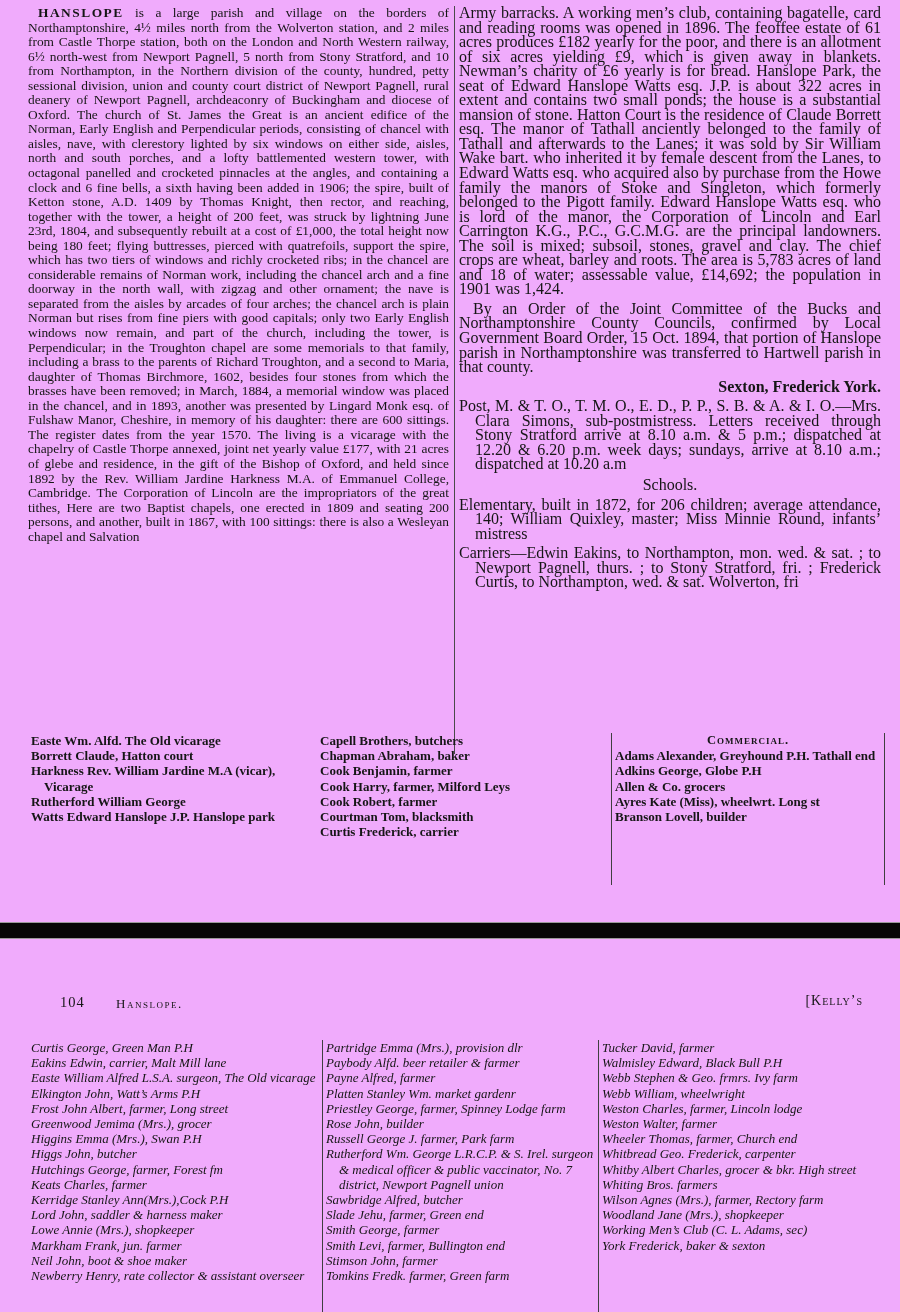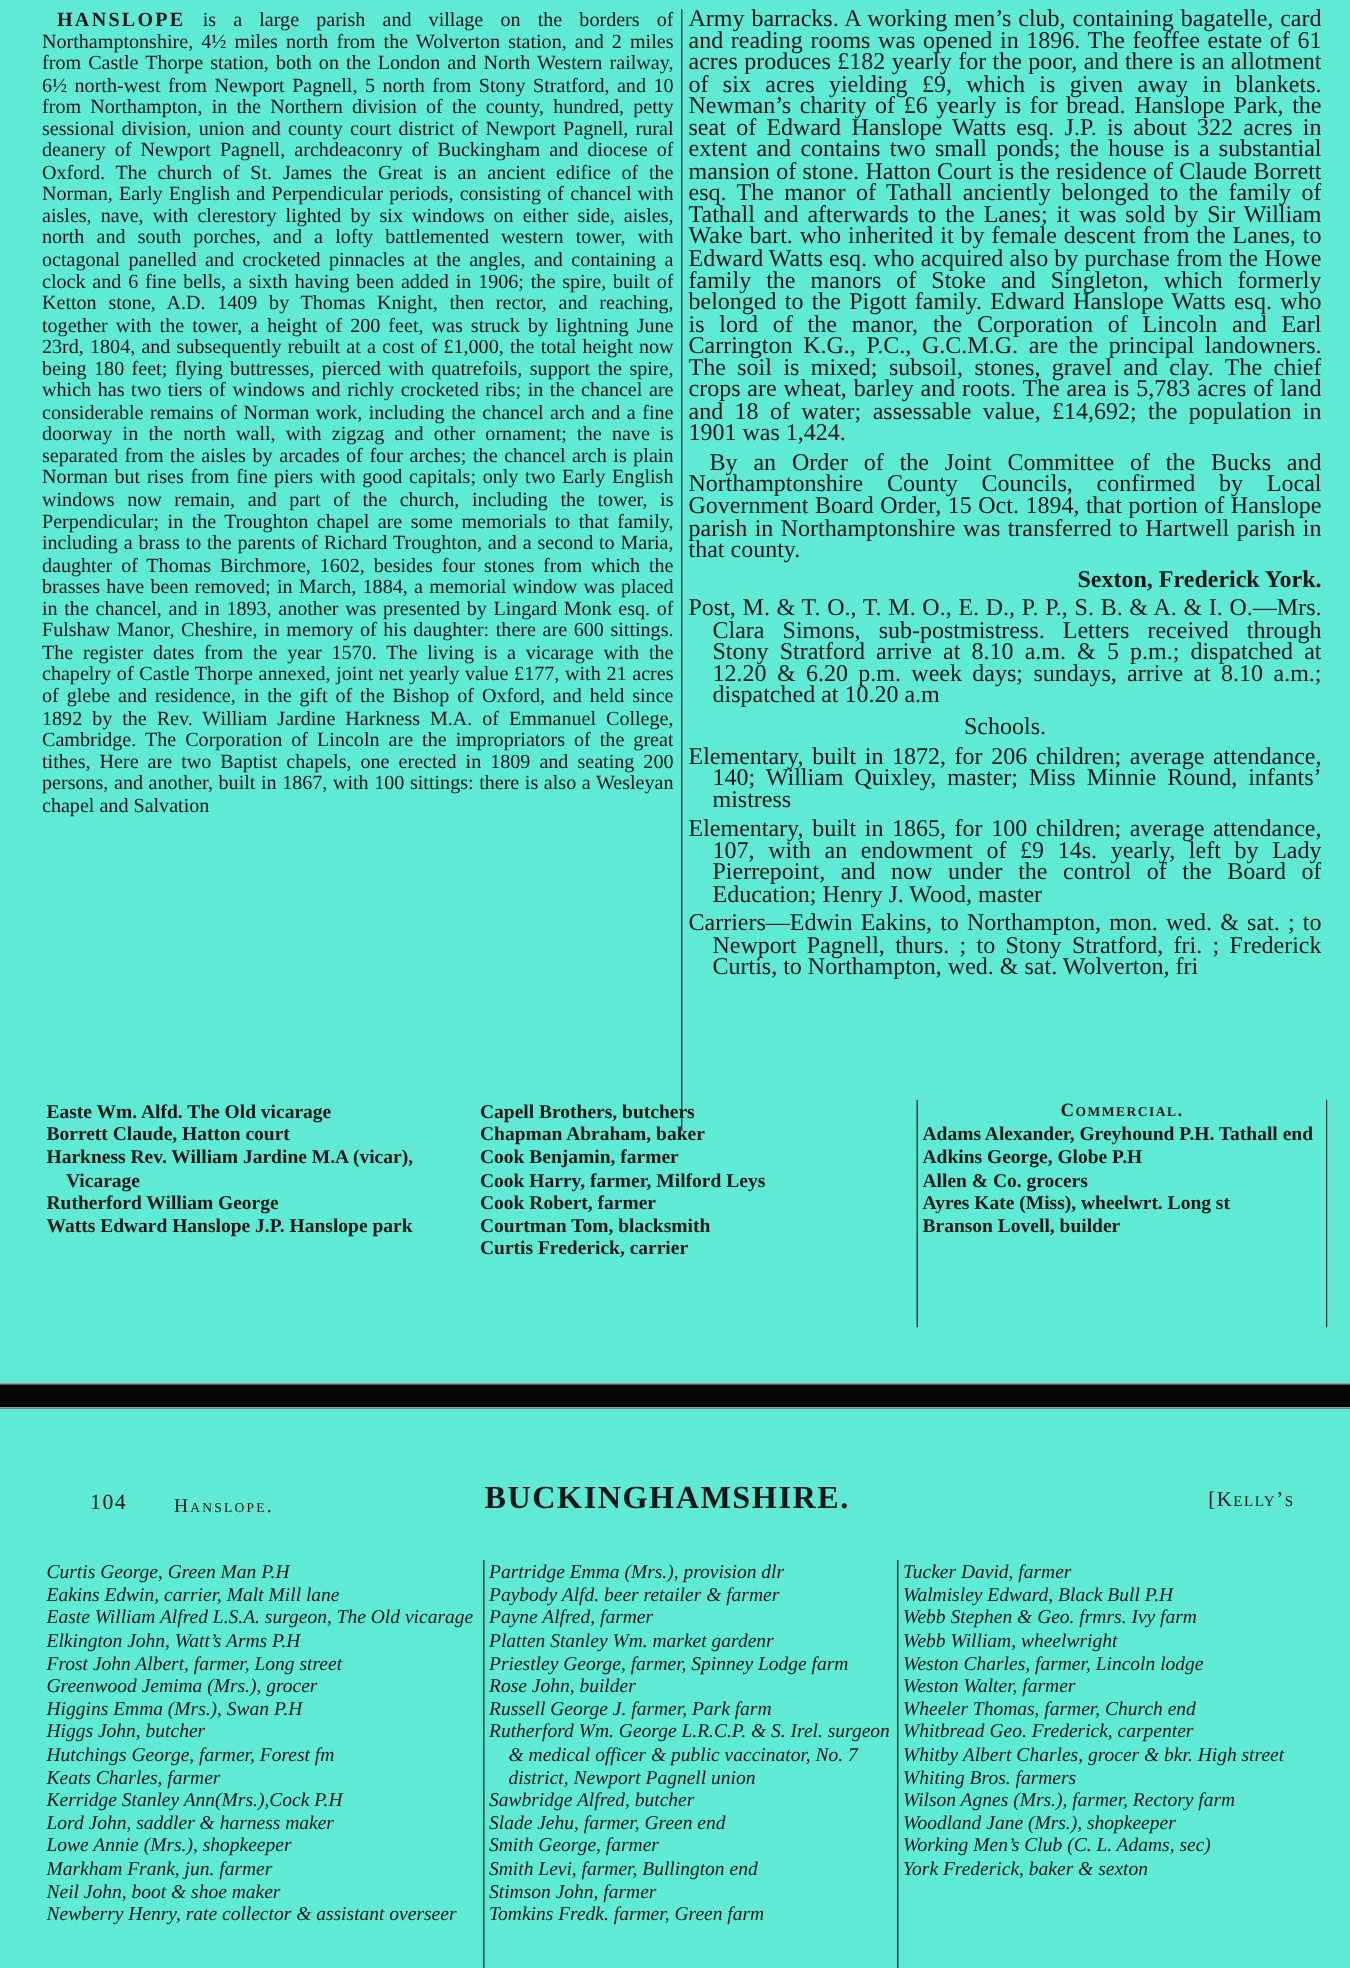--- a/index.html
+++ b/index.html
@@ -1,20 +1,20 @@
 <!DOCTYPE html>
 <html><head>
 <meta charset="utf-8">
 <style>
   html, body { margin: 0; padding: 0; background: #ffffff; }
   .page {
     position: relative;
     width: 900px;
     height: 1312px;
-    background: #5eead4;
+    background: #f0abfc;
     color: #161616;
     font-family: "Liberation Serif", "DejaVu Serif", serif;
     overflow: hidden;
   }
 
   
   .top-article {
     position: absolute;
     top: 6px; left: 28px;
     width: 853px; height: 748px;
@@ -122,21 +122,20 @@
     </div>
     <div class="col-rule"></div>
     <div class="col-right">
       <p>Army barracks.  A working men’s club, containing bagatelle, card and reading rooms was opened in 1896. The feoffee estate of 61 acres produces £182 yearly for the poor, and there is an allotment of six acres yielding £9, which is given away in blankets.  Newman’s charity of £6 yearly is for bread.  Hanslope Park, the seat of Edward Hanslope Watts esq. J.P. is about 322 acres in extent and contains two small ponds; the house is a substantial mansion of stone.  Hatton Court is the residence of Claude Borrett esq.  The manor of Tathall anciently belonged to the family of Tathall and afterwards to the Lanes; it was sold by Sir William Wake bart. who inherited it by female descent from the Lanes, to Edward Watts esq. who acquired also by purchase from the Howe family the manors of Stoke and Singleton, which formerly belonged to the Pigott family.  Edward Hanslope Watts esq. who is lord of the manor, the Corporation of Lincoln and Earl Carrington K.G., P.C., G.C.M.G. are the principal landowners.  The soil is mixed; subsoil, stones, gravel and clay.  The chief crops are wheat, barley and roots.  The area is 5,783 acres of land and 18 of water; assessable value, £14,692; the population in 1901 was 1,424.</p>
       <p class="order-para">By an Order of the Joint Committee of the Bucks and Northamptonshire County Councils, confirmed by Local Government Board Order, 15 Oct. 1894, that portion of Hanslope parish in Northamptonshire was transferred to Hartwell parish in that county.</p>
       <p class="sexton-line">Sexton, Frederick York.</p>
       <p class="hang">Post, M. &amp; T. O., T. M. O., E. D., P. P., S. B. &amp; A. &amp; I. O.—Mrs. Clara Simons, sub-postmistress.  Letters received through Stony Stratford arrive at 8.10 a.m. &amp; 5 p.m.; dispatched at 12.20 &amp; 6.20 p.m. week days; sundays, arrive at 8.10 a.m.; dispatched at 10.20 a.m</p>
       <p class="schools-heading">Schools.</p>
       <div>
           <div class="hang">Elementary, built in 1872, for 206 children; average attendance, 140; William Quixley, master; Miss Minnie Round, infants’ mistress</div>
-          <div class="hang">Elementary, built in 1865, for 100 children; average attendance, 107, with an endowment of £9 14s. yearly, left by Lady Pierrepoint, and now under the control of the Board of Education; Henry J. Wood, master</div>
         </div>
       <p class="hang">Carriers—Edwin Eakins, to Northampton, mon. wed. &amp; sat. ; to Newport Pagnell, thurs. ; to Stony Stratford, fri. ; Frederick Curtis, to Northampton, wed. &amp; sat. Wolverton, fri</p>
     </div>
   </section>
 
   <section class="dir dir-upper">
     <div class="dcol c1">
         <div class="entry">Easte Wm. Alfd. The Old vicarage</div>
         <div class="entry">Borrett Claude, Hatton court</div>
         <div class="entry">Harkness Rev. William Jardine M.A (vicar), Vicarage</div>
@@ -162,21 +161,20 @@
           <div class="entry">Branson Lovell, builder</div>
         </div>
     </div>
   </section>
 
   <div class="black-bar"></div>
 
   <header class="running-header">
     <span class="pageno">104</span>
     <span class="parish">Hanslope.</span>
-    <span class="county">BUCKINGHAMSHIRE.</span>
     <span class="edition">[Kelly’s</span>
   </header>
 
   <section class="dir dir-lower">
     <div class="dcol c1">
         <div class="entry">Curtis George, Green Man P.H</div>
         <div class="entry">Eakins Edwin, carrier, Malt Mill lane</div>
         <div class="entry">Easte William Alfred L.S.A. surgeon, The Old vicarage</div>
         <div class="entry">Elkington John, Watt’s Arms P.H</div>
         <div class="entry">Frost John Albert, farmer, Long street</div>

